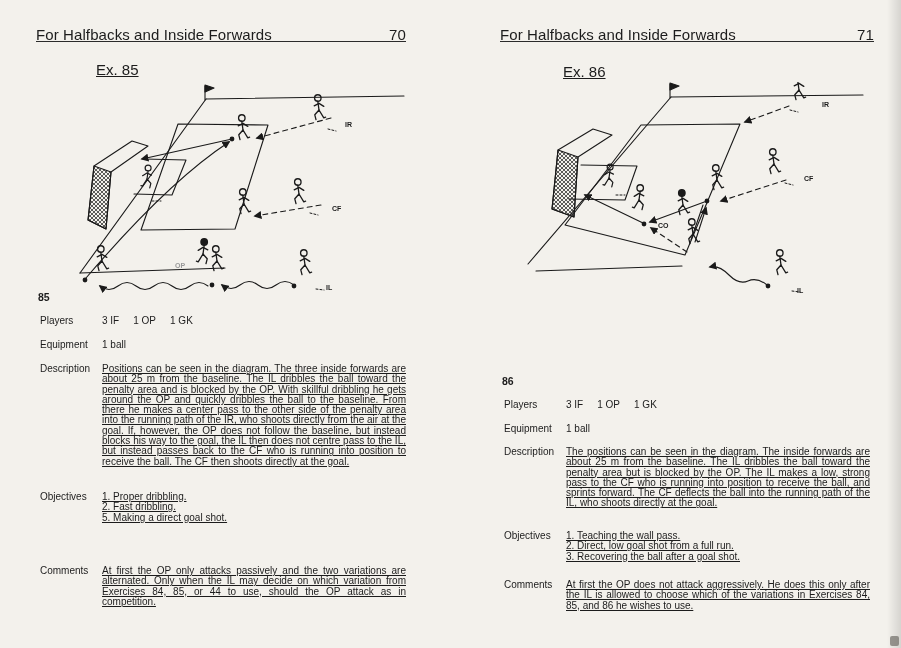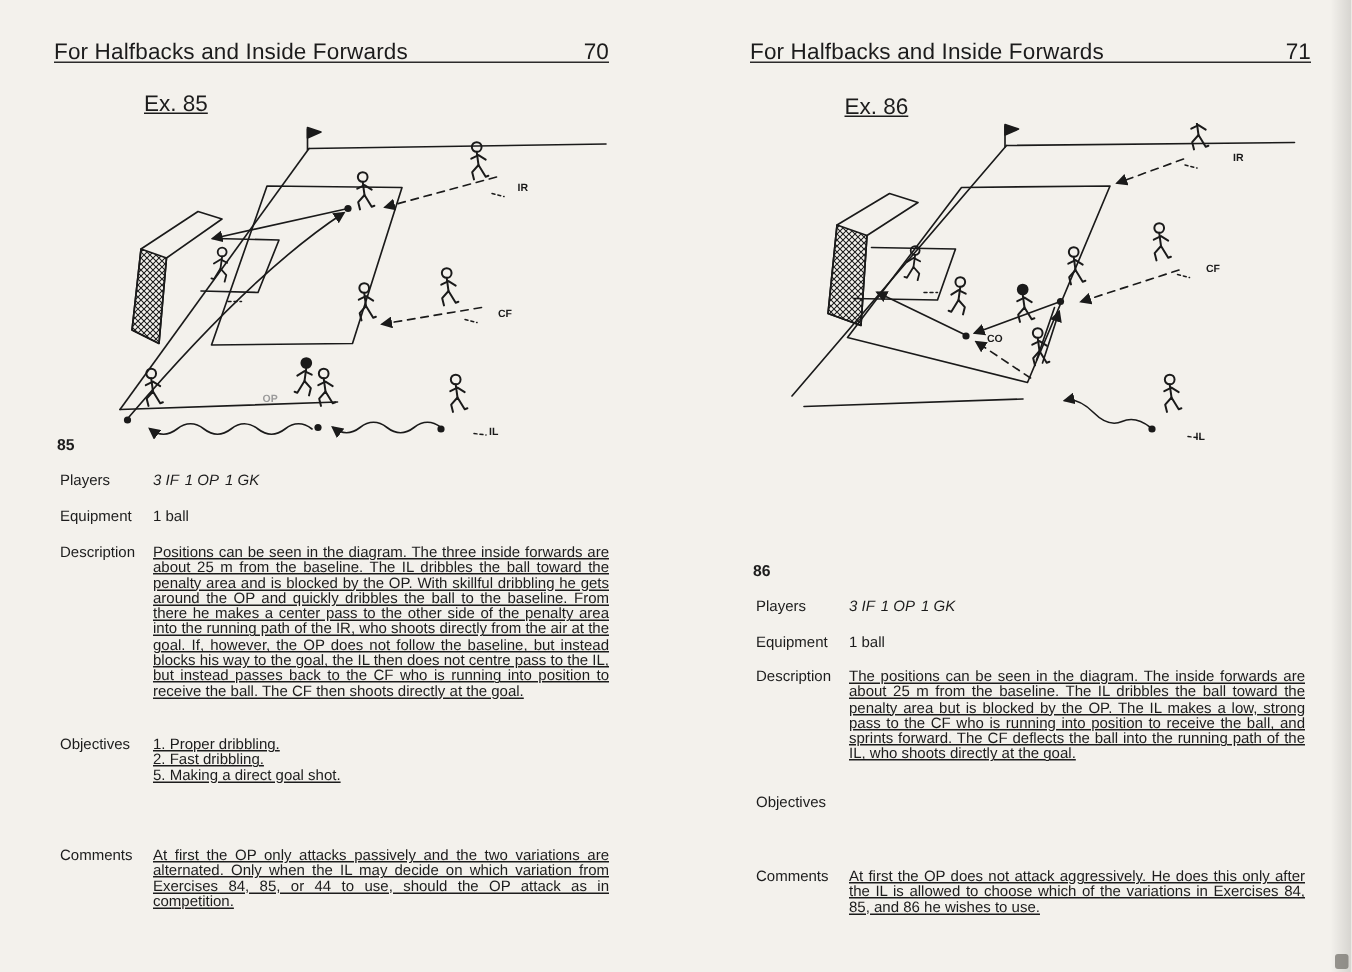--- a/index.html
+++ b/index.html
@@ -23,21 +23,21 @@
   .exlabel{position:absolute;font-size:15px;text-decoration:underline;}
   .page-left .exlabel{left:60px;top:41px;}
   .page-right .exlabel{left:63px;top:43px;}
   .exnum{position:absolute;left:2px;font-weight:700;font-size:10.5px;}
   .page-left .exnum{top:271px;}
   .page-right .exnum{top:355px;}
   .row{position:absolute;left:4px;display:flex;font-size:10px;line-height:10.3px;}
   .row .lbl{width:62px;flex:none;}
   .row .txt{width:304px;text-decoration:underline;}
   .just{text-align:justify;}
-  .vals{display:flex;gap:4px;font-style:italic;}
+  .vals{display:flex;gap:14px;}
   ul.plain{margin:0;padding:0;list-style:none;}
   .page-left .r-players{top:296px;} .page-left .r-equip{top:320px;}
   .page-left .r-desc{top:344px;}   .page-left .r-obj{top:472px;}
   .page-left .r-comm{top:546px;}
   .page-right .r-players{top:380px;} .page-right .r-equip{top:404px;}
   .page-right .r-desc{top:427px;}   .page-right .r-obj{top:511px;}
   .page-right .r-comm{top:560px;}
   .diagram{position:absolute;top:62px;}
   .page-left .diagram{left:-8px;}
   .page-right .diagram{left:-12px;}
@@ -254,20 +254,25 @@
     <span>1 ball</span>
   </div>
 
   <div class="row r-desc">
     <span class="lbl">Description</span>
     <span class="txt just">The positions can be seen in the diagram. The inside forwards are about 25 m from the baseline. The IL dribbles the ball toward the penalty area but is blocked by the OP. The IL makes a low, strong pass to the CF who is running into position to receive the ball, and sprints forward. The CF deflects the ball into the running path of the IL, who shoots directly at the goal.</span>
   </div>
 
   <div class="row r-obj">
     <span class="lbl">Objectives</span>
+    <ul class="plain txt">
+      <li>1. Teaching the wall pass.</li>
+      <li>2. Direct, low goal shot from a full run.</li>
+      <li>3. Recovering the ball after a goal shot.</li>
+    </ul>
   </div>
 
   <div class="row r-comm">
     <span class="lbl">Comments</span>
     <span class="txt just">At first the OP does not attack aggressively. He does this only after the IL is allowed to choose which of the variations in Exercises 84, 85, and 86 he wishes to use.</span>
   </div>
 </div>
 
 <div class="photo-edge"></div>
 <div class="corner-mark"></div>

